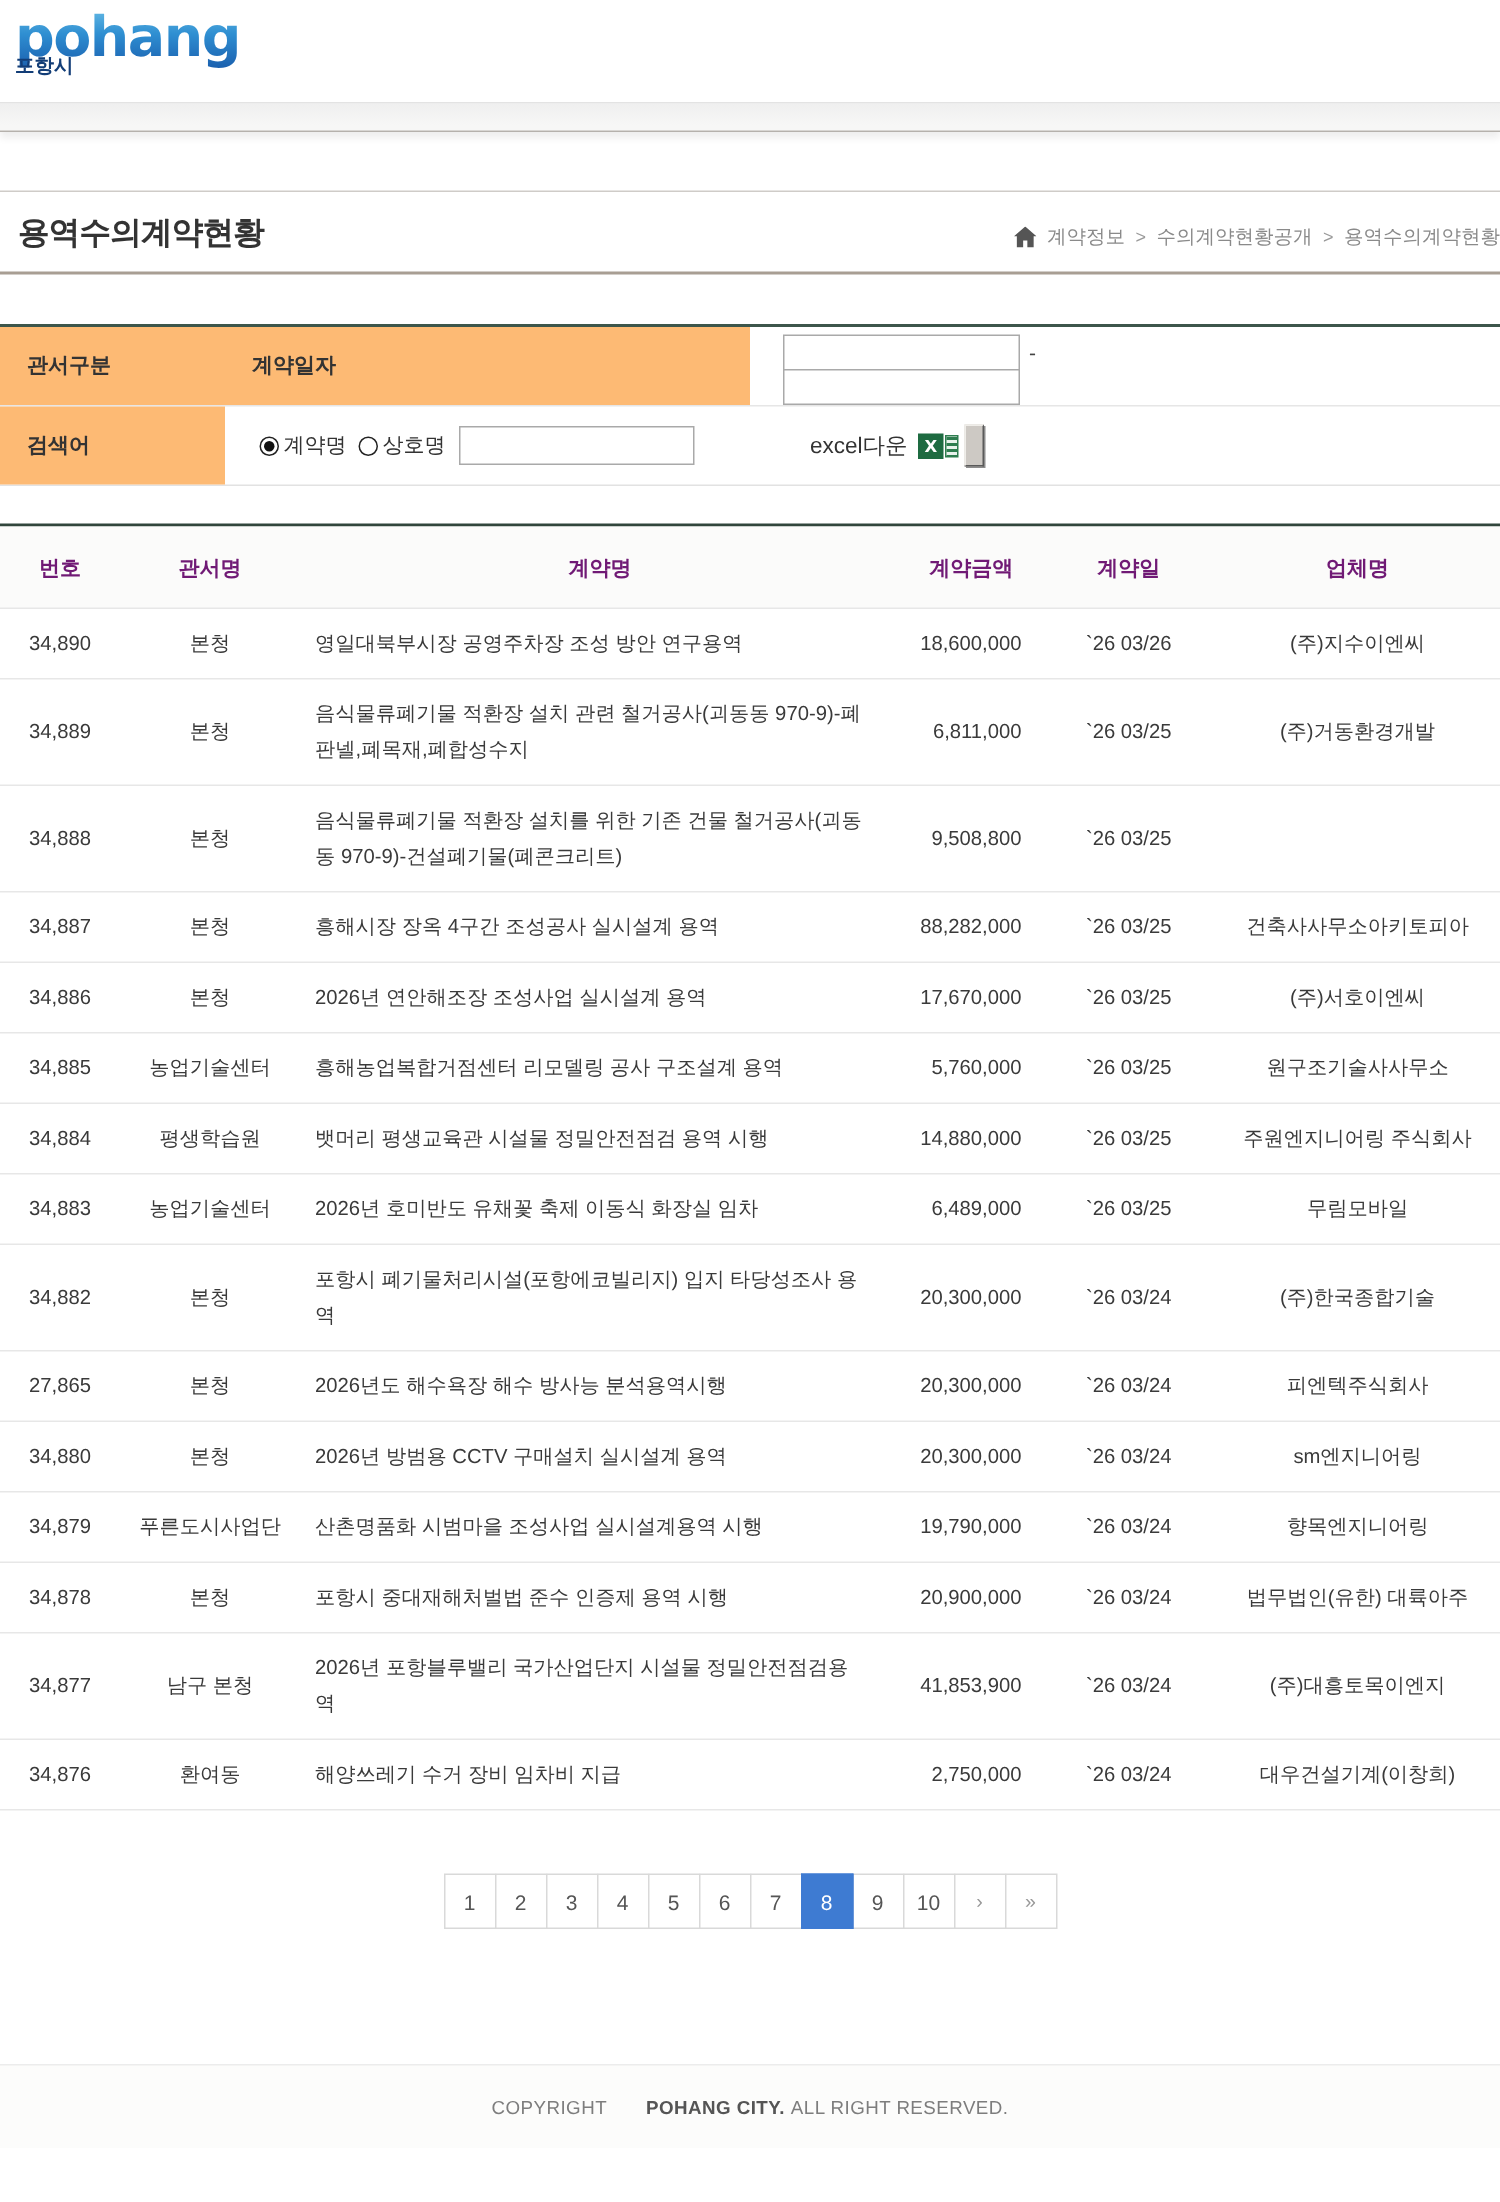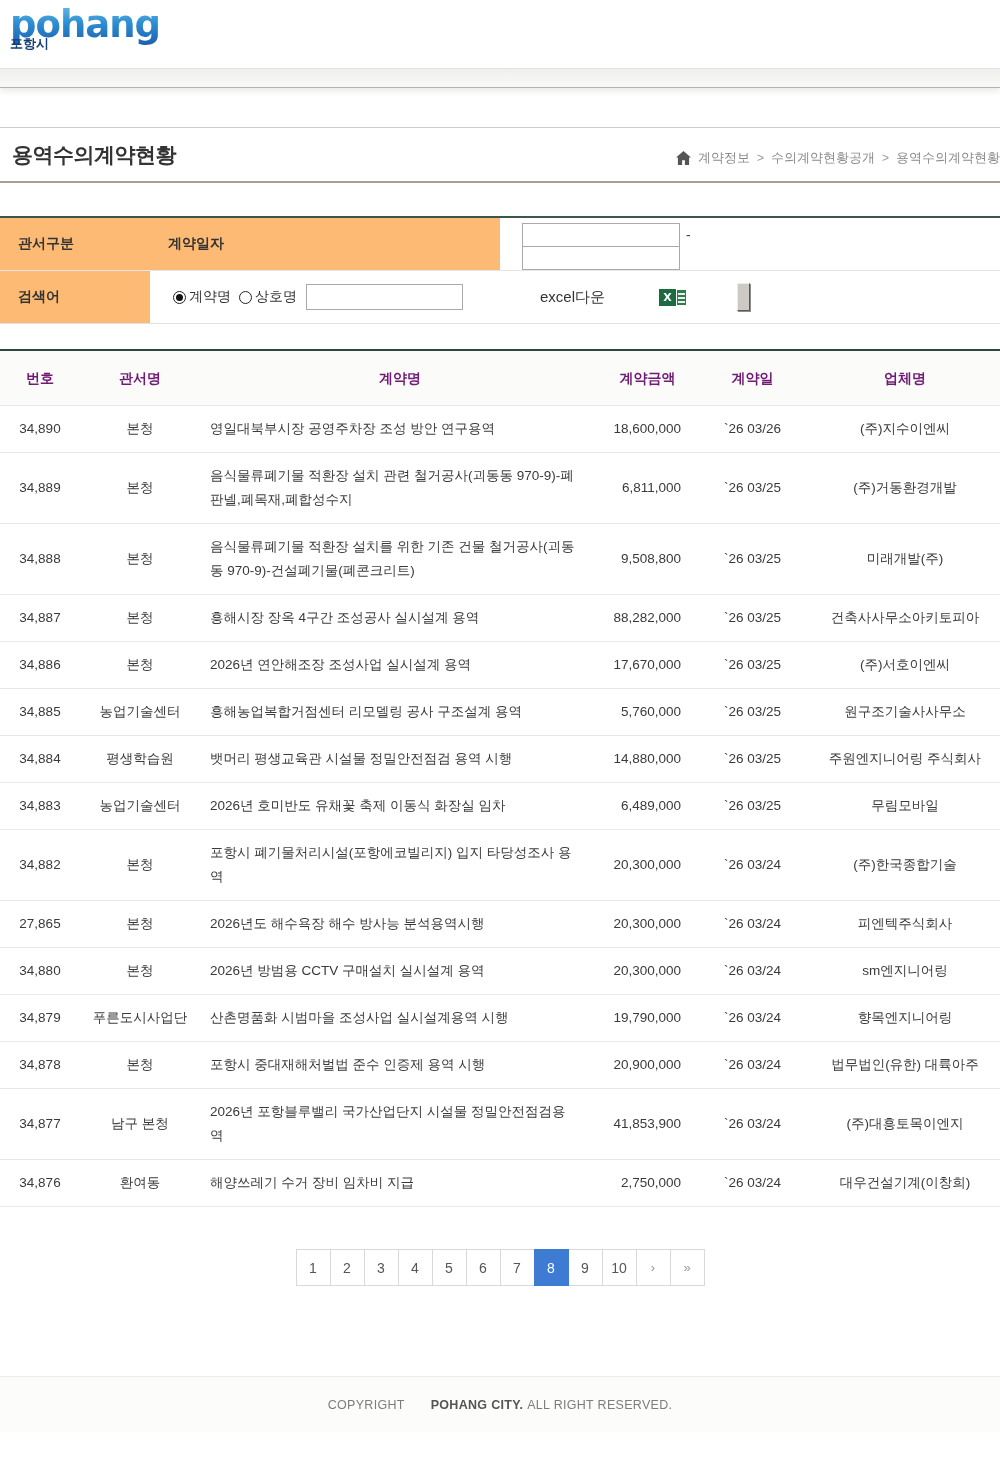--- a/index.html
+++ b/index.html
@@ -62,21 +62,21 @@
   .date-dash { font-size:14px; color:#444; margin-left:6px; line-height:24px; }
 
   
   .radio-group { display:flex; align-items:center; margin-left:23px; font-size:14px; color:#333; }
   .radio { display:inline-flex; align-items:center; cursor:pointer; }
   .radio + .radio { margin-left:8px; }
   .radio-circle { width:13px; height:13px; border:1px solid #222; border-radius:50%; display:inline-flex; align-items:center; justify-content:center; margin-right:3px; background:#fff; }
   .radio-circle.checked::after { content:""; width:7px; height:7px; background:#111; border-radius:50%; }
   .keyword-input { margin-left:9px; width:157px; height:26px; border:1px solid #a9a9a9; font-size:13px; padding:0 6px; }
 
-  .excel-area { display:flex; align-items:center; margin-left:40px; cursor:pointer;gap:47px; }
+  .excel-area { display:flex; align-items:center; margin-left:40px; cursor:pointer; }
   .excel-text { font-size:15px; color:#333; margin-right:7px; }
   .excel-icon { display:flex; align-items:center; }
   .excel-x { width:17px; height:17px; background:#1e6b41; color:#fff; font-size:11px; font-weight:bold; display:flex; align-items:center; justify-content:center; font-family:"DejaVu Sans",sans-serif; }
   .excel-sheet { width:9px; height:15px; margin-left:1px; background:repeating-linear-gradient(180deg,#2e7d4f 0 2px,#e8f2ec 2px 4px); border:1px solid #2e7d4f; }
   .excel-btn { width:13px; height:28px; margin-left:4px; background:#cdc9c4; border:1px solid; border-color:#efede9 #5a5a5a #5a5a5a #efede9; box-shadow:1px 1px 0 #8c8c8c; }
 
   
   .data-table { margin-top:25px; border-top:2px solid #31463c; width:100%; }
   .t-row { display:grid; grid-template-columns:80px 120px 400px 95px 115px 190px; border-bottom:1px solid #e7e7e7; align-items:center; }
   .t-head { background:#fbfbfa; }
@@ -203,21 +203,20 @@
           <div class="t-cell c-amount">6,811,000</div>
           <div class="t-cell c-date">`26 03/25</div>
           <div class="t-cell c-company">(주)거동환경개발</div>
         </div>
         <div class="t-row">
           <div class="t-cell c-no">34,888</div>
           <div class="t-cell c-office">본청</div>
           <div class="t-cell c-title">음식물류폐기물 적환장 설치를 위한 기존 건물 철거공사(괴동동 970-9)-건설폐기물(폐콘크리트)</div>
           <div class="t-cell c-amount">9,508,800</div>
           <div class="t-cell c-date">`26 03/25</div>
-          <div class="t-cell c-company">미래개발(주)</div>
         </div>
         <div class="t-row">
           <div class="t-cell c-no">34,887</div>
           <div class="t-cell c-office">본청</div>
           <div class="t-cell c-title">흥해시장 장옥 4구간 조성공사 실시설계 용역</div>
           <div class="t-cell c-amount">88,282,000</div>
           <div class="t-cell c-date">`26 03/25</div>
           <div class="t-cell c-company">건축사사무소아키토피아</div>
         </div>
         <div class="t-row">

